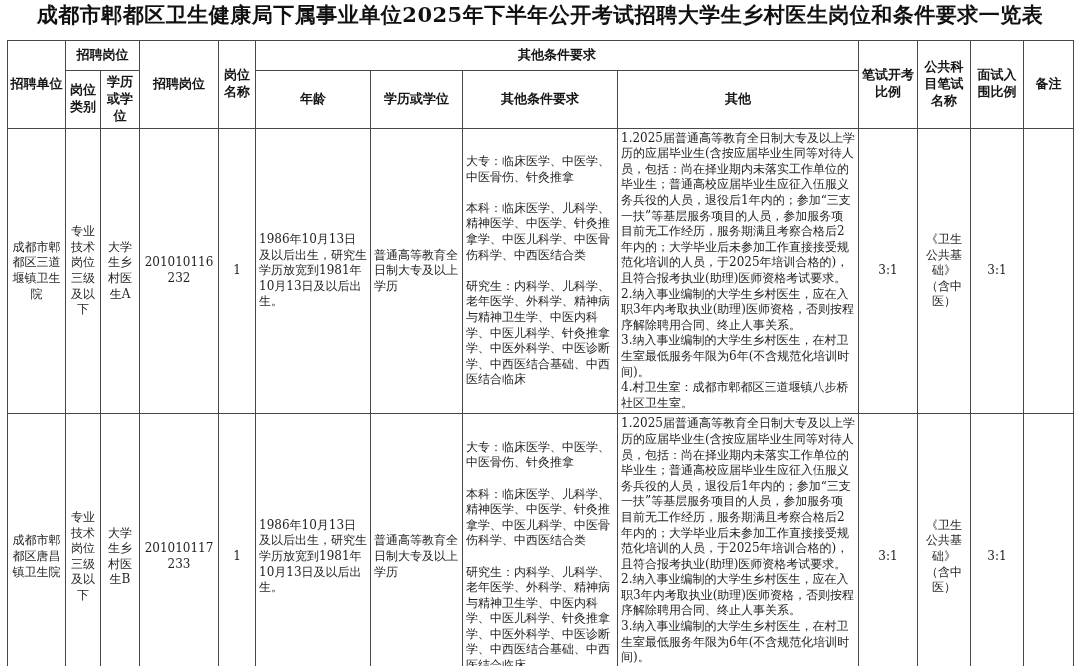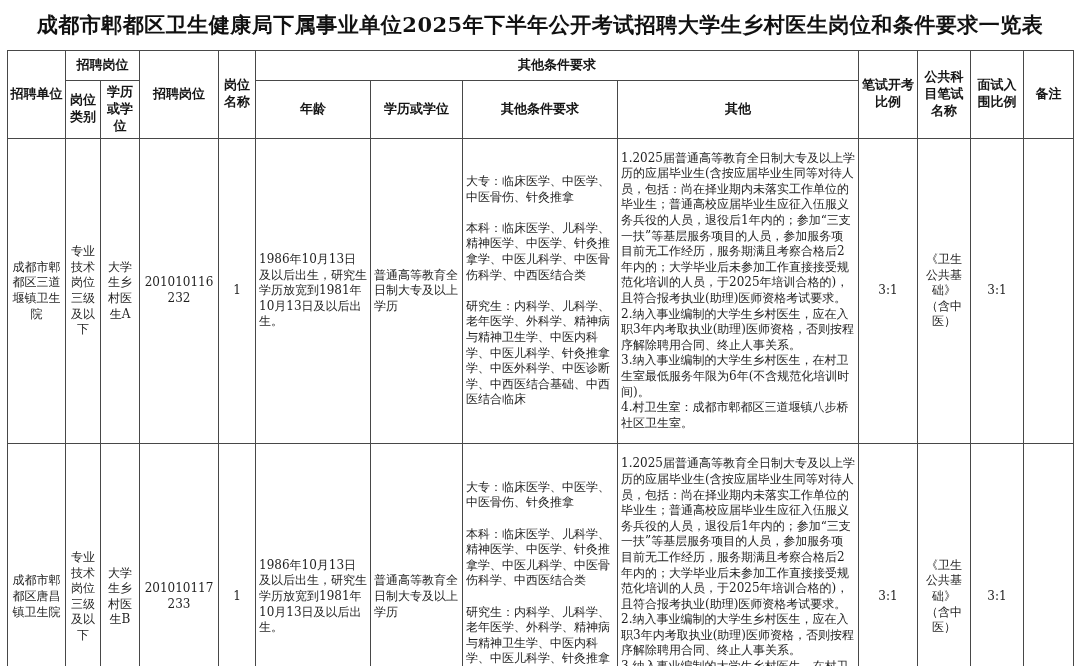--- a/index.html
+++ b/index.html
@@ -4,29 +4,29 @@
 <style>
   html,body{margin:0;padding:0;background:#ffffff;}
   body{
     width:1080px;height:666px;overflow:hidden;
     font-family:"DejaVu Serif","Liberation Serif",serif;
     color:#1f1f1f;
   }
   .sheet{width:1066px;margin:0 auto;}
   .title{
     text-align:center;font-weight:bold;font-size:21px;
-    padding:11px 0 11px 0;color:#111;letter-spacing:.5px;
+    padding:1px 0 11px 0;color:#111;letter-spacing:.5px;
   }
   table.jobs{
     border-collapse:collapse;table-layout:fixed;width:1066px;
   }
   table.jobs th,table.jobs td{
     border:1px solid #484848;
     font-size:12px;line-height:1.3;
-    padding:12px 3px;vertical-align:middle;
+    padding:2px 3px;vertical-align:middle;
     overflow:hidden;word-break:break-all;
   }
   table.jobs thead th{
     font-weight:bold;text-align:center;font-size:13px;color:#161616;
     padding:3px 2px;
   }
   td.c{text-align:center;}
   td.l{text-align:left;}
   td.pre{white-space:pre-wrap;}
 </style>

